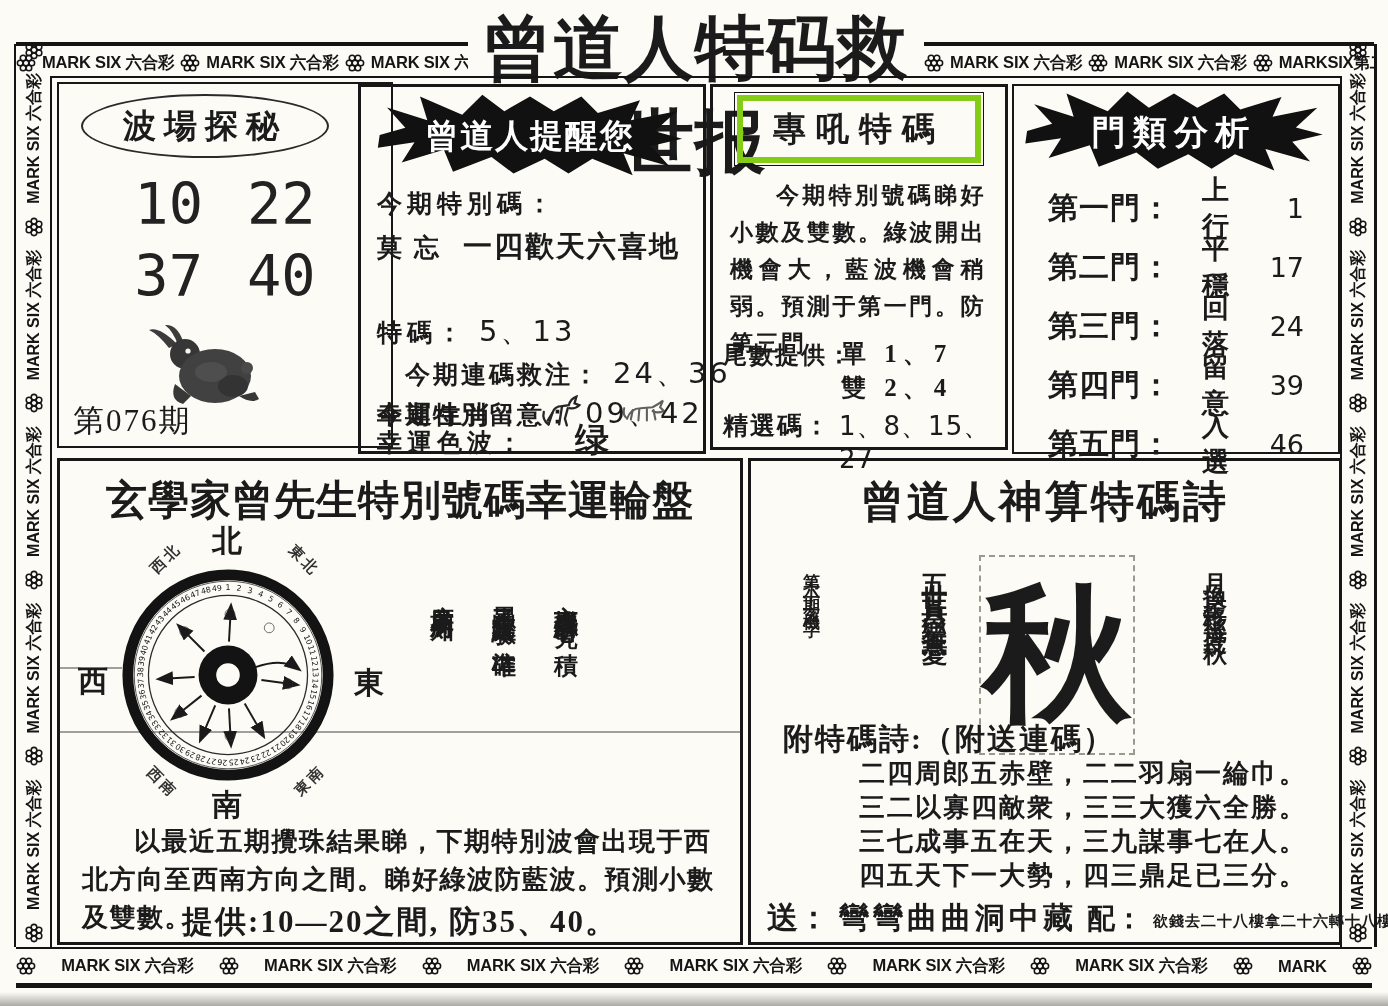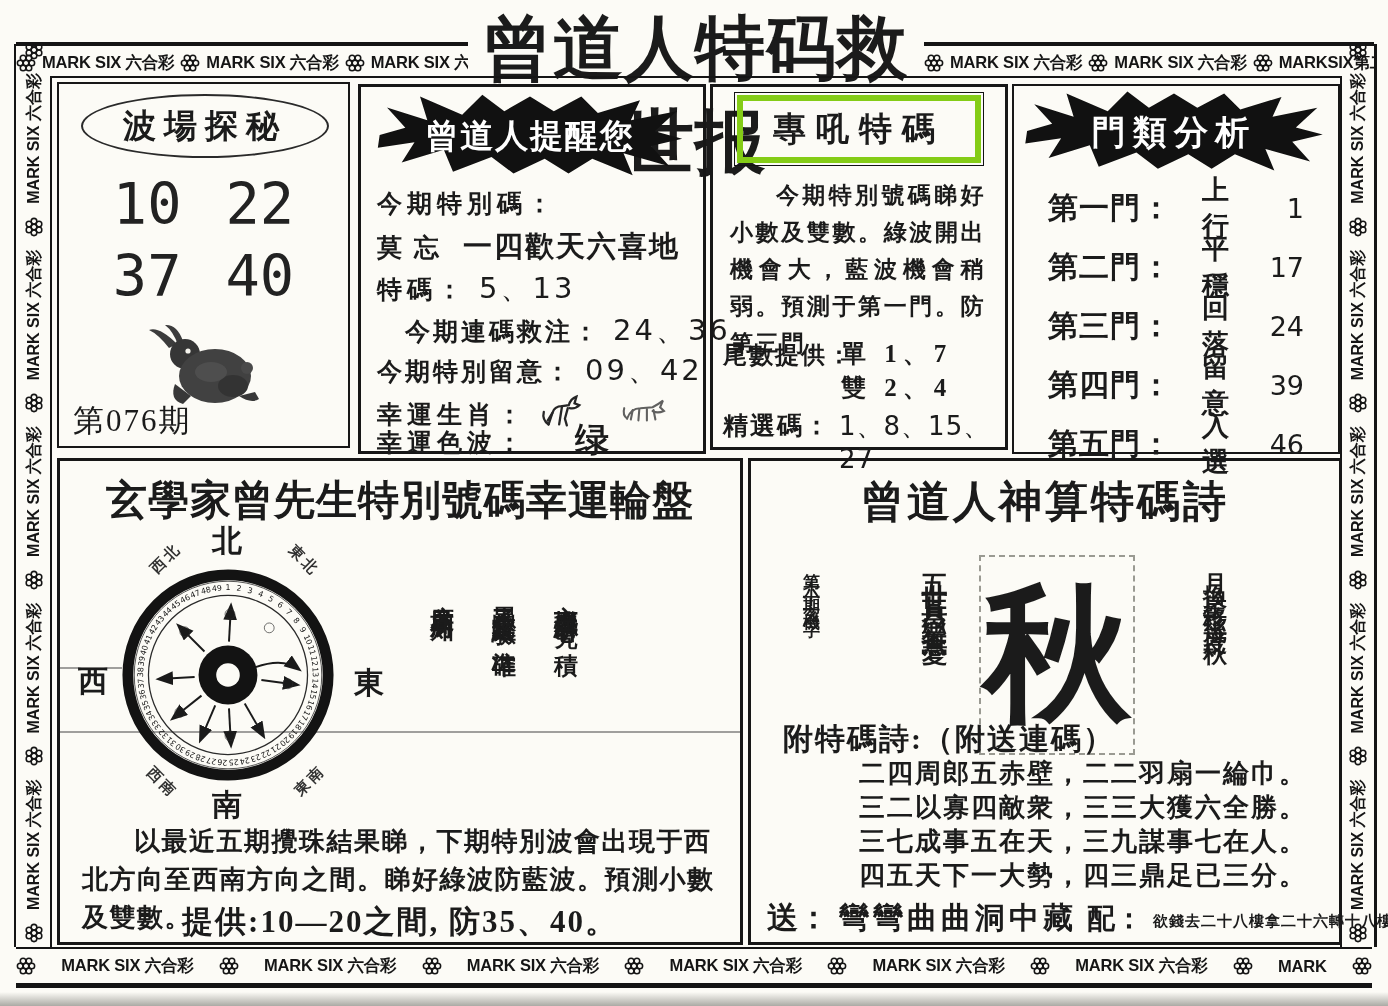--- a/index.html
+++ b/index.html
@@ -20,38 +20,38 @@
   .vstrip-inner{position:absolute;left:2px;top:0;width:903px;height:32px;transform-origin:0 0;
                 transform:rotate(-90deg) translateX(-903px);display:flex;align-items:center;gap:8px;
                 font-family:"Liberation Sans",sans-serif;font-weight:bold;font-size:16px;color:#151515;
                 white-space:nowrap;justify-content:space-between;padding:0 4px;}
   
   .main-title{position:absolute;left:455px;top:2px;width:480px;text-align:center;
               font-size:70px;font-weight:bold;letter-spacing:1px;font-family:Liberation Sans, sans-serif;}
   .content-frame{position:absolute;left:50px;top:76px;width:1288px;height:869px;border:2.5px solid #151515;}
   .box{position:absolute;border:3px solid #171717;}
   
-  .b1{left:57px;top:82px;width:289px;height:362px;border-width:2px;}
+  .b1{left:57px;top:82px;width:289px;height:362px;border-width:2px;padding-left:43px;}
   .oval{position:absolute;left:22px;top:10px;width:244px;height:60px;border:2px solid #2a2a2a;
         border-radius:50%;display:flex;align-items:center;justify-content:center;}
   .oval span{font-size:33px;font-weight:bold;letter-spacing:8px;}
   .bignums{position:absolute;left:0;top:84px;width:100%;}
   .numrow{display:flex;justify-content:center;gap:44px;font-family:"DejaVu Sans Mono",monospace;
           font-size:57px;line-height:72px;color:#222;}
   .rabbit{position:absolute;left:84px;top:238px;}
   .issue{position:absolute;left:14px;bottom:4px;font-size:31px;letter-spacing:2px;}
   
   .burst-svg{display:block;}
   .burst-text{fill:#fff;font-weight:bold;font-family:"Liberation Sans",sans-serif;text-anchor:middle;}
   
   .b2{left:358px;top:84px;width:342px;height:364px;}
   .b2 .row{position:absolute;left:16px;display:flex;align-items:baseline;gap:12px;white-space:nowrap;}
   .lab{font-weight:bold;font-size:25px;letter-spacing:5px;}
   .val-cn{font-weight:bold;font-size:29px;letter-spacing:2px;}
-  .val-num{font-family:"DejaVu Sans",sans-serif;font-size:29px;letter-spacing:3px;}
+  .val-num{font-family:"DejaVu Sans",sans-serif;font-size:29px;letter-spacing:3px;margin-top:43px;}
   .green-ch{font-weight:bold;font-size:34px;}
   .animals{display:flex;gap:34px;align-items:center;transform:translateY(6px);}
   
   .b3{left:710px;top:84px;width:292px;height:360px;}
   .tframe{position:absolute;left:24px;top:8px;width:232px;height:56px;border:6px solid #84cc16;
           outline:1.5px solid #121212;outline-offset:2px;display:flex;align-items:center;justify-content:center;}
   .tframe span{font-size:33px;font-weight:bold;letter-spacing:10px;}
   .b3 .para{position:absolute;left:17px;top:90px;width:256px;font-size:23px;font-weight:600;
             line-height:37px;text-indent:2em;letter-spacing:2.5px;text-align:justify;}
   .b3 .weishu-label{position:absolute;left:10px;top:252px;font-weight:bold;font-size:24px;letter-spacing:2px;}

